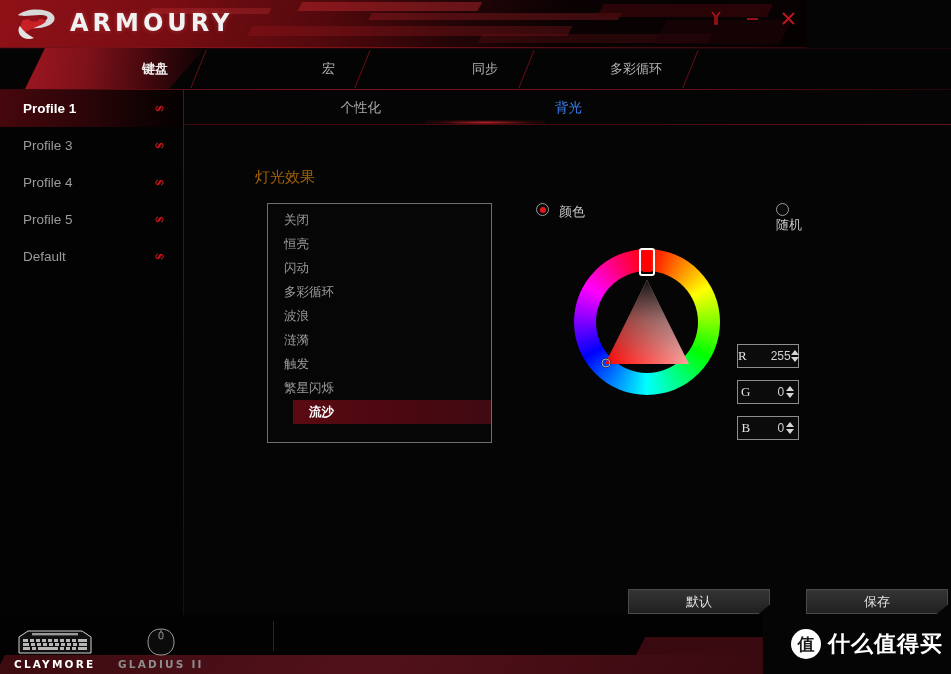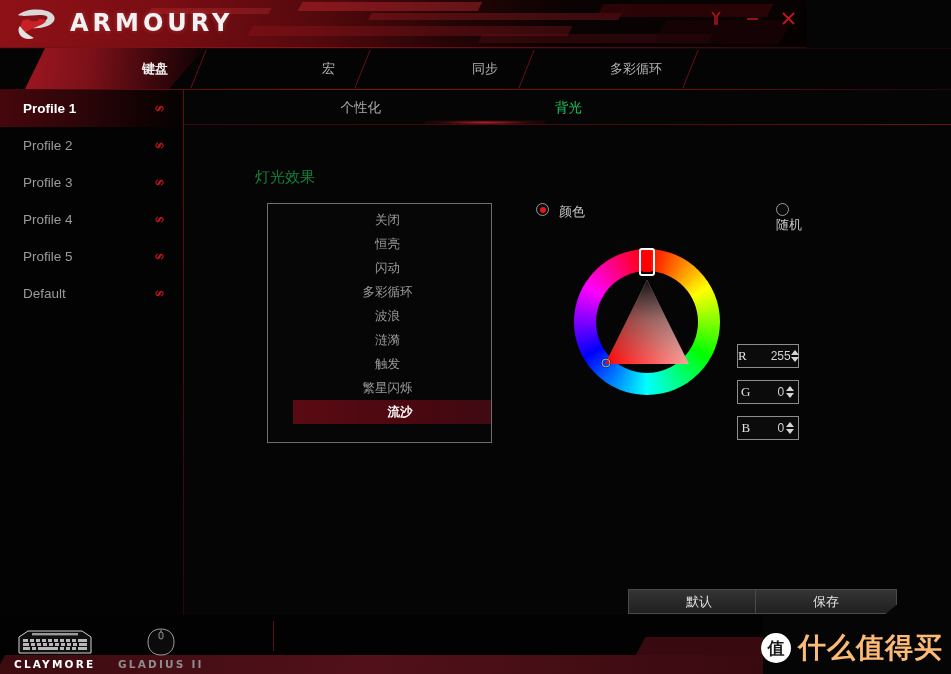--- a/index.html
+++ b/index.html
@@ -90,47 +90,46 @@
   }
   .profile .link-ico { position:absolute; right:18px; top:12px; width:13px; height:13px; }
 
   
   .subtabs { position:absolute; left:184px; top:90px; width:767px; height:35px; }
   .subtab {
     position:absolute; top:0; height:34px; line-height:34px; text-align:right;
     font-size:13.5px; color:#a9a9a9; cursor:pointer;
     font-family:"DejaVu Sans","Liberation Sans",sans-serif;
   }
-  .subtab.active { color:#22c55e; }
+  .subtab.active { color:#3b82f6; }
   .subtabs-line {
     position:absolute; left:184px; top:124px; width:767px; height:1px;
     background:linear-gradient(90deg,#3c070c 0%,#46080e 55%,#6a0f16 100%);
   }
   .subtab-glow {
     position:absolute; left:425px; top:120px; width:120px; height:5px;
     background:radial-gradient(ellipse at center, rgba(235,40,48,.75) 0%, rgba(120,16,22,.25) 55%, rgba(0,0,0,0) 100%);
   }
 
   
   .content { position:absolute; left:184px; top:125px; width:767px; height:490px; }
   .section-title {
-    position:absolute; left:71px; top:43px; font-size:15px; color:#15803d;
+    position:absolute; left:71px; top:43px; font-size:15px; color:#a16207;
     font-family:Liberation Serif, serif;
   }
 
   .effect-list {
     position:absolute; left:83px; top:78px; width:225px; height:240px;
     background:#060606; border:1px solid #6e6e6e;
     padding-top:4px;
   }
   .effect-item {
     height:24px; line-height:24px; padding-left:16px;
     font-size:12.5px; color:#9c9c9c; cursor:pointer;
     font-family:"DejaVu Sans","Liberation Sans",sans-serif;
-    text-align:center;
   }
   .effect-item.selected {
     color:#ffffff; font-weight:bold;
     background:linear-gradient(90deg,#5a0a12 0%,#4a0810 60%,#3f0a12 100%);
     margin-left:25px;
   }
 
   
   .radio-row { position:absolute; left:352px; top:78px; width:330px; height:20px; }
   .radio { position:absolute; top:0; display:flex; align-items:flex-start; cursor:pointer; }
@@ -178,21 +177,21 @@
   .btn {
     position:absolute; top:464px; width:142px; height:25px;
     background:linear-gradient(180deg,#343434 0%,#2a2a2a 50%,#202020 100%);
     border:1px solid #4a4a4a;
     color:#e0e0e0; font-size:13px; text-align:center; line-height:23px;
     cursor:pointer;
     clip-path:polygon(0 0, 100% 0, 100% 62%, 92% 100%, 0 100%);
     font-family:"DejaVu Sans","Liberation Sans",sans-serif;
   }
   .btn-default { left:444px; }
-  .btn-save { left:571px; }
+  .btn-save { left:622px; }
 
   
   .bottombar { position:absolute; left:0; top:615px; width:763px; height:59px; background:#020202; overflow:hidden; }
   .bb-streak { position:absolute; transform:skewX(-28deg); }
   .b1 { left:0px;   top:40px; width:1050px; height:19px; background:linear-gradient(90deg,#3c0b10 0%,#52111a 35%,#3a0a10 70%,#200609 100%); }
   .b2 { left:640px; top:22px; width:200px; height:20px; background:#380a10; }
   .b3 { left:790px; top:12px; width:230px; height:30px; background:#2a080d; }
   .b4 { left:840px; top:0px;  width:200px; height:22px; background:#1a0507; }
   .dev {
     position:absolute; bottom:4px; display:flex; flex-direction:column;
@@ -212,21 +211,21 @@
   .watermark {
     position:absolute; right:8px; top:629px; display:flex; align-items:center; gap:7px;
   }
   .wm-circle {
     width:30px; height:30px; border-radius:50%; background:#fff;
     display:flex; align-items:center; justify-content:center;
     font-size:17px; color:#1a1a1a; font-weight:bold;
     font-family:"DejaVu Sans","Liberation Sans",sans-serif;
   }
   .wm-text {
-    font-size:28px; color:#fdba74; font-weight:bold; letter-spacing:1px;
+    font-size:22px; color:#ffffff; font-weight:bold; letter-spacing:1px;
     font-family:Liberation Sans, sans-serif;
   }
 </style>
 </head>
 <body>
 
 <div id="app">
 
   <div class="header">
     <div class="header-bg"></div>
@@ -282,26 +281,20 @@
     <div class="tab" style="left:205px;width:130px;">宏</div>
     <div class="tab" style="left:368px;width:130px;">同步</div>
     <div class="tab" style="left:532px;width:130px;">多彩循环</div>
 
     <div class="tabbar-bot"></div>
   </div>
 
   <div class="sidebar">
     <div class="profile active">
       <span>Profile 1</span>
-      <svg class="link-ico" viewBox="0 0 16 16">
-        <path d="M6 10 L10 6 M5.5 5 L4 6.5 A2.5 2.5 0 0 0 7.5 10 L9 8.5 M10.5 11 L12 9.5 A2.5 2.5 0 0 0 8.5 6 L7 7.5" stroke="#c0161c" stroke-width="1.3" fill="none" stroke-linecap="round"></path>
-      </svg>
-    </div>
-    <div class="profile">
-      <span>Profile 2</span>
       <svg class="link-ico" viewBox="0 0 16 16">
         <path d="M6 10 L10 6 M5.5 5 L4 6.5 A2.5 2.5 0 0 0 7.5 10 L9 8.5 M10.5 11 L12 9.5 A2.5 2.5 0 0 0 8.5 6 L7 7.5" stroke="#c0161c" stroke-width="1.3" fill="none" stroke-linecap="round"></path>
       </svg>
     </div>
     <div class="profile">
       <span>Profile 3</span>
       <svg class="link-ico" viewBox="0 0 16 16">
         <path d="M6 10 L10 6 M5.5 5 L4 6.5 A2.5 2.5 0 0 0 7.5 10 L9 8.5 M10.5 11 L12 9.5 A2.5 2.5 0 0 0 8.5 6 L7 7.5" stroke="#c0161c" stroke-width="1.3" fill="none" stroke-linecap="round"></path>
       </svg>
     </div>

